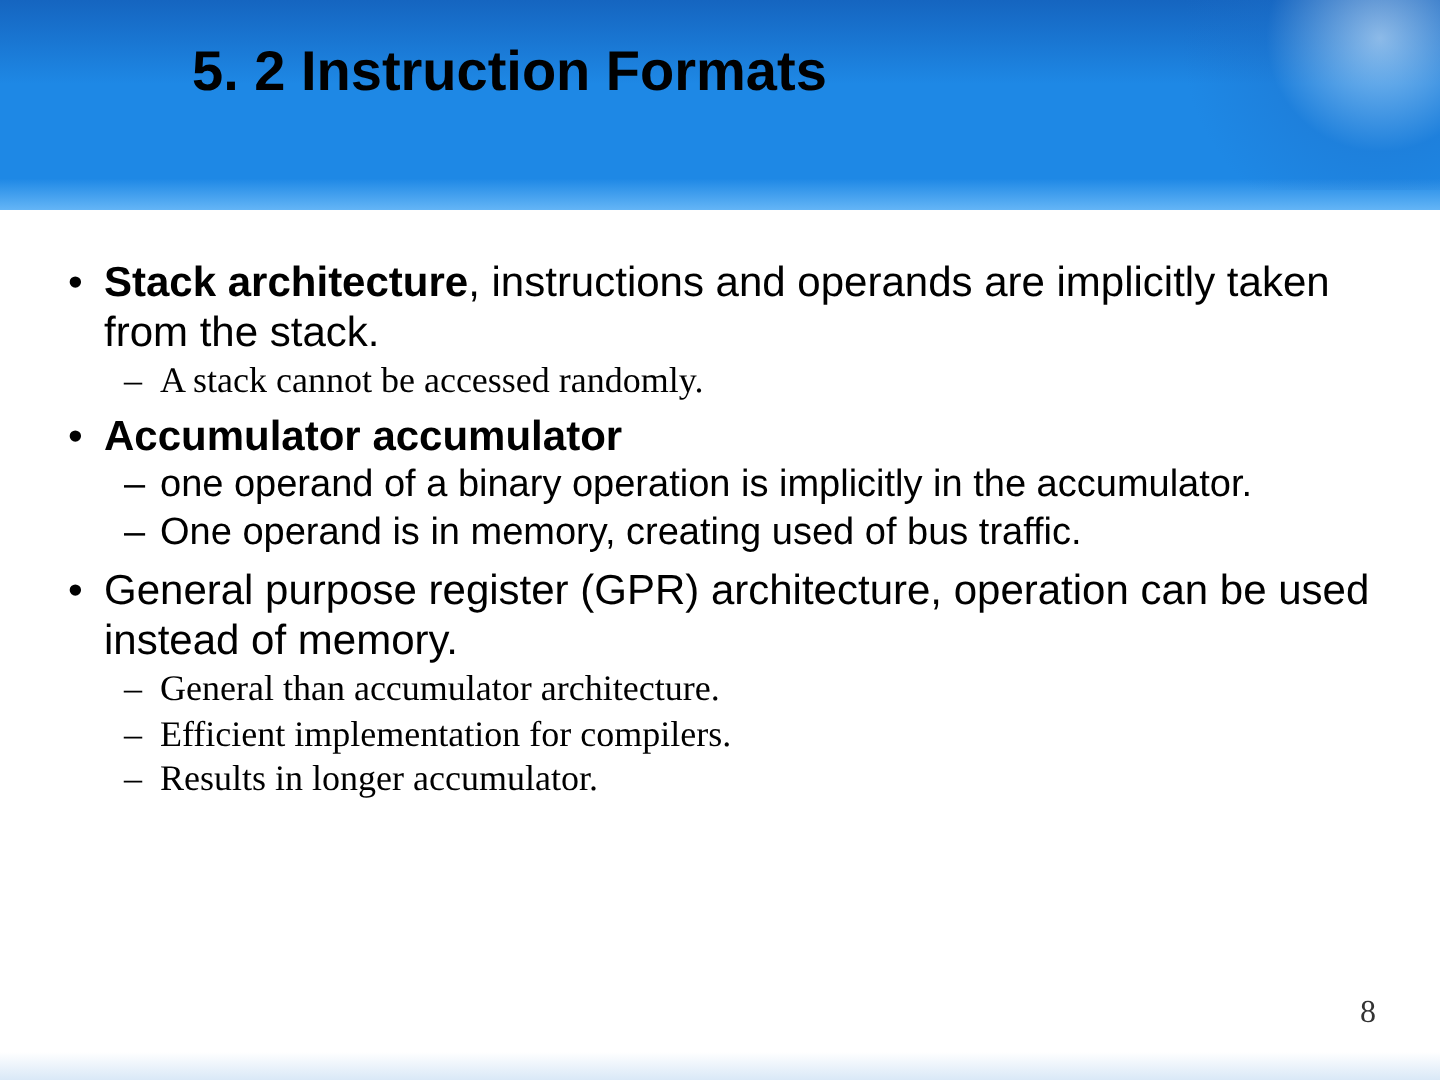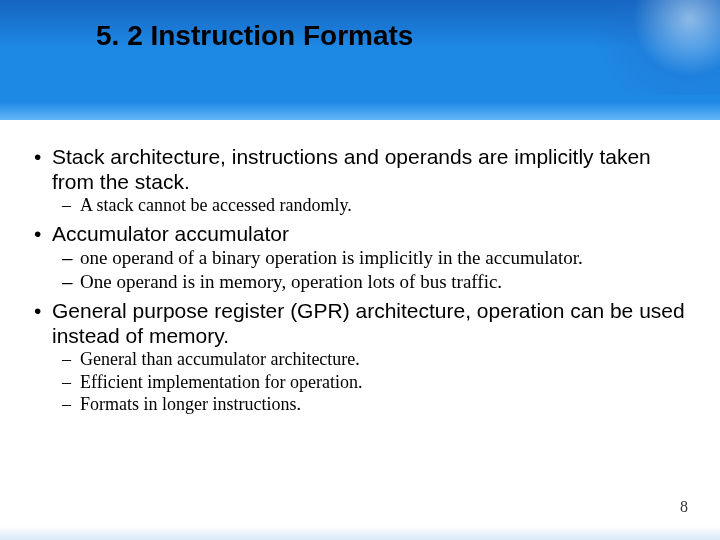--- a/index.html
+++ b/index.html
@@ -6,21 +6,21 @@
   body {
     width: 720px;
     height: 540px;
     font-family: Arial, Helvetica, sans-serif;
     background: #ffffff;
     position: relative;
     overflow: hidden;
   }
   .banner {
     width: 720px;
-    height: 120px;
+    height: 105px;
     background: linear-gradient(to bottom, #1565c0 0%, #1e88e5 40%, #1e88e5 85%, #64b5f6 100%);
     position: relative;
   }
   .banner-corner {
     position: absolute;
     right: 0;
     top: 0;
     width: 150px;
     height: 95px;
     background: radial-gradient(circle at 80% 20%, rgba(255,255,255,0.5) 0%, rgba(30,110,200,0.3) 40%, transparent 70%);
@@ -60,22 +60,22 @@
   .bullet-l2.arialsub {
     font-family: Arial, Helvetica, sans-serif;
     font-size: 19px;
   }
   .bullet-l2 .marker {
     width: 22px;
     flex-shrink: 0;
     text-align: left;
     padding-left: 4px;
   }
-  .bullet-l2 .text { flex: 1; font-family: Liberation Serif, serif; }
-  .bold { font-weight: normal; }
+  .bullet-l2 .text { flex: 1; }
+  .bold { font-weight: bold; }
   .pagenum {
     position: absolute;
     right: 32px;
     bottom: 24px;
     font-size: 16px;
     color: #333;
     font-family: "Times New Roman", Times, serif;
   }
   .footer-fade {
     position: absolute;
@@ -108,36 +108,36 @@
   <div class="bullet-l1">
     <div class="marker">•</div>
     <div class="text bold">Accumulator accumulator</div>
   </div>
   <div class="bullet-l2 arialsub">
     <div class="marker">–</div>
     <div class="text">one operand of a binary operation is implicitly in the accumulator.</div>
   </div>
   <div class="bullet-l2 arialsub">
     <div class="marker">–</div>
-    <div class="text">One operand is in memory, operation lots of bus traffic.</div>
+    <div class="text">One operand is in memory, creating used of bus traffic.</div>
   </div>
 
   <div class="bullet-l1">
     <div class="marker">•</div>
     <div class="text">General purpose register (GPR) architecture, operation can be used instead of memory.</div>
   </div>
   <div class="bullet-l2">
     <div class="marker">–</div>
     <div class="text">General than accumulator architecture.</div>
   </div>
   <div class="bullet-l2">
     <div class="marker">–</div>
-    <div class="text">Efficient implementation for operation.</div>
+    <div class="text">Efficient implementation for compilers.</div>
   </div>
   <div class="bullet-l2">
     <div class="marker">–</div>
-    <div class="text">Formats in longer instructions.</div>
+    <div class="text">Results in longer accumulator.</div>
   </div>
 
 </div>
 
 <div class="footer-fade"></div>
 <div class="pagenum">8</div>
 
 </body></html>

